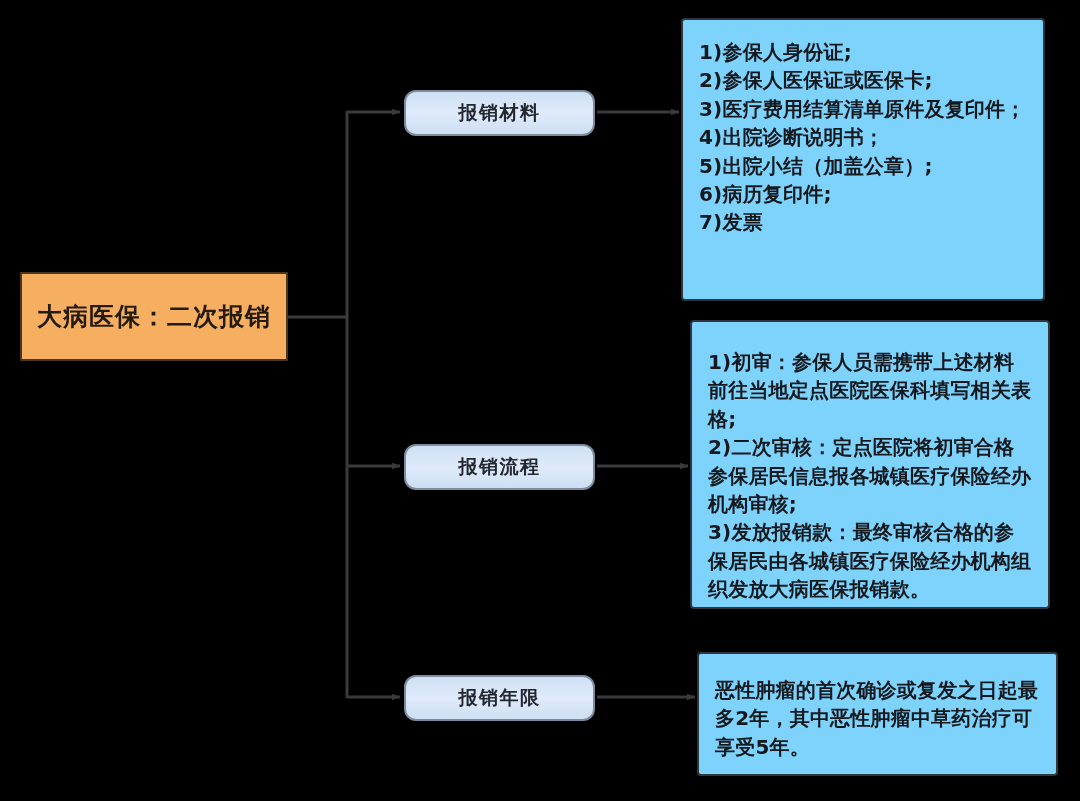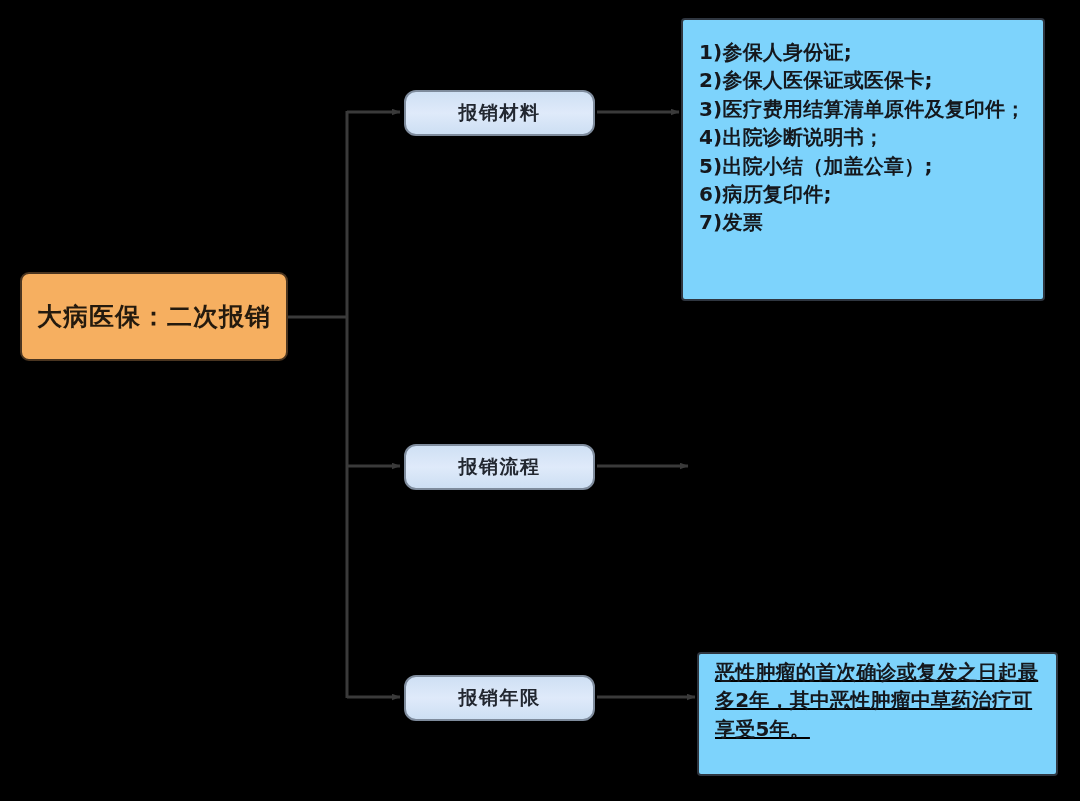--- a/index.html
+++ b/index.html
@@ -33,21 +33,21 @@
     height: 801px;
   }
 
   
   .node {
     position: absolute;
     box-sizing: border-box;
     display: flex;
     align-items: center;
     border: 2px solid #2b2b2b;
-    border-radius: 9px;
+    border-radius: 1px;
   }
 
   
   .node-root {
     background: #f6af60;
     border: 2px solid #4a3520;
     justify-content: center;
     left: 20px;
     top: 272px;
     width: 268px;
@@ -102,22 +102,21 @@
 
   #content-materials {
     left: 681px;  top: 18px;  width: 364px; height: 283px;
   }
   #content-process {
     left: 690px;  top: 320px; width: 360px; height: 289px;
     padding-top: 26px;
   }
   #content-period {
     left: 697px;  top: 652px; width: 361px; height: 124px;
-    padding-top: 4px;
-    text-decoration: underline;
+    padding-top: 22px;
   }
 </style>
 </head>
 <body>
 
 <div id="canvas">
 
   <svg id="connectors" viewBox="0 0 1080 801" width="1080" height="801">
     <defs>
       <marker id="arrowhead" markerWidth="9" markerHeight="7" refX="8.5" refY="3.5" orient="auto" markerUnits="userSpaceOnUse">
@@ -161,18 +160,23 @@
   <div class="node node-content" id="content-materials">
     <span class="node-text">1)参保人身份证;
 2)参保人医保证或医保卡;
 3)医疗费用结算清单原件及复印件；
 4)出院诊断说明书；
 5)出院小结（加盖公章）;
 6)病历复印件;
 7)发票</span>
   </div>
 
+  <div class="node node-content" id="content-process">
+    <span class="node-text">1)初审：参保人员需携带上述材料前往当地定点医院医保科填写相关表格;
+2)二次审核：定点医院将初审合格参保居民信息报各城镇医疗保险经办机构审核;
+3)发放报销款：最终审核合格的参保居民由各城镇医疗保险经办机构组织发放大病医保报销款。</span>
+  </div>
 
   <div class="node node-content" id="content-period">
     <span class="node-text">恶性肿瘤的首次确诊或复发之日起最多2年，其中恶性肿瘤中草药治疗可享受5年。</span>
   </div>
 
 </div>
 
 </body></html>

